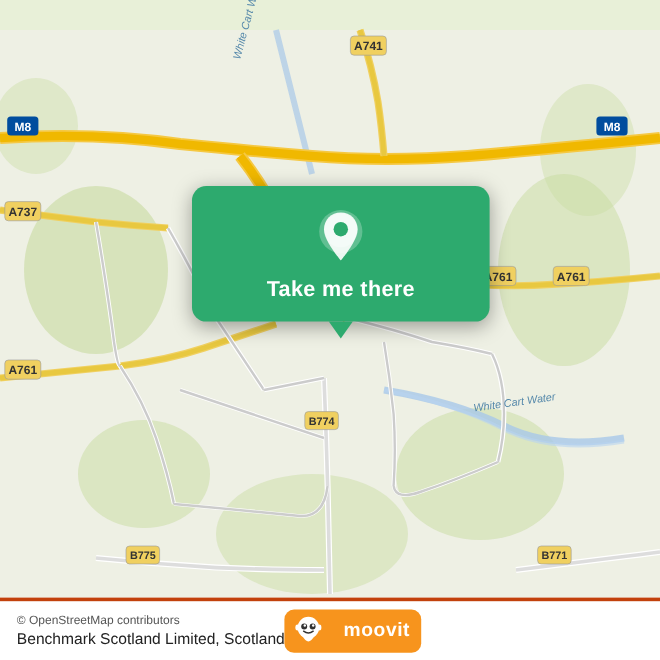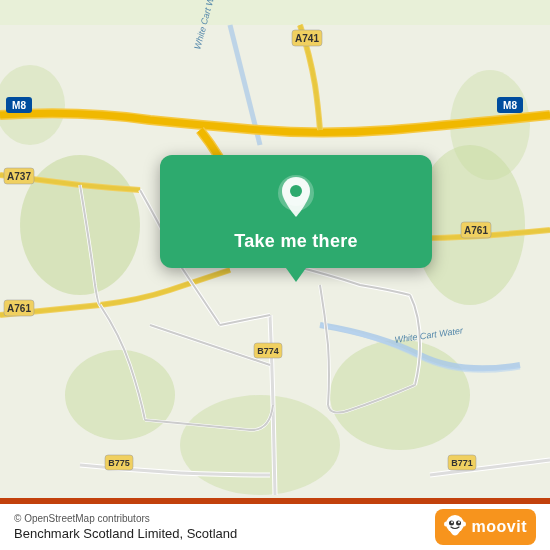--- a/index.html
+++ b/index.html
@@ -25,21 +25,21 @@
       inset: 0;
       width: 100%;
       height: 100%;
     }
 
     
     .popup-card {
       position: absolute;
       top: 155px;
       left: 160px;
-      width: 272px;
+      width: 248px;
       background: #2daa6e;
       border-radius: 12px;
       display: flex;
       flex-direction: column;
       align-items: center;
       padding: 18px 20px 16px;
       box-shadow: 0 4px 16px rgba(0,0,0,0.35);
       z-index: 10;
     }
 
@@ -71,24 +71,24 @@
     }
 
     
     .bottom-bar {
       position: absolute;
       bottom: 0;
       left: 0;
       right: 0;
       height: 52px;
       background: #ffffff;
-      border-top: 6px solid #c2410c;
+      border-top: 3px solid #c2410c;
       display: flex;
       align-items: center;
-      justify-content: space-between;
+      justify-content: flex-start;
       padding: 0 14px;
       z-index: 20;
     }
 
     .bottom-left {
       display: flex;
       flex-direction: column;
       gap: 2px;
     }
 
@@ -100,21 +100,21 @@
     .location-name {
       font-size: 13px;
       color: #222;
       font-weight: 500;
     }
 
     
     .moovit-logo {
       display: flex;
       align-items: center;
-      gap: 6px;
+      gap: 18px;
       background: #f7941d;
       border-radius: 8px;
       padding: 5px 9px;
     }
 
     .moovit-mascot {
       width: 22px;
       height: 26px;
     }
 

